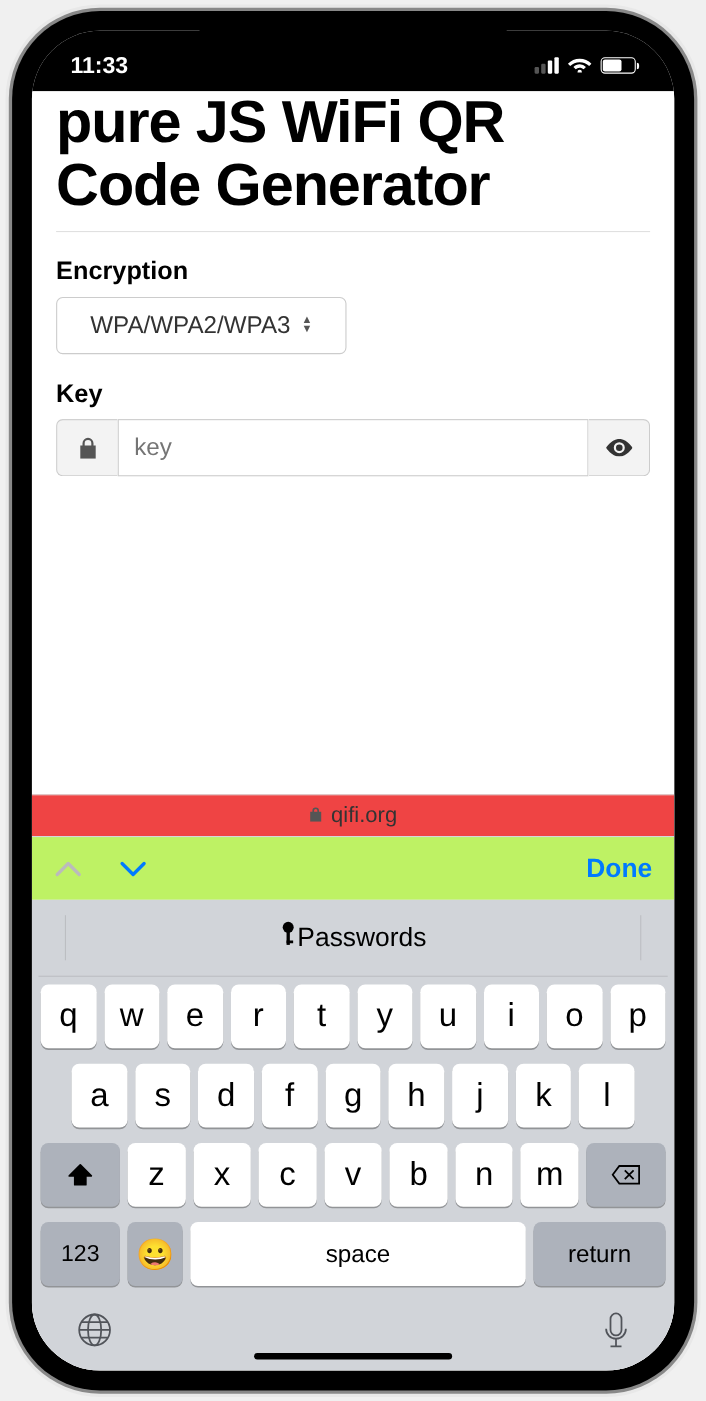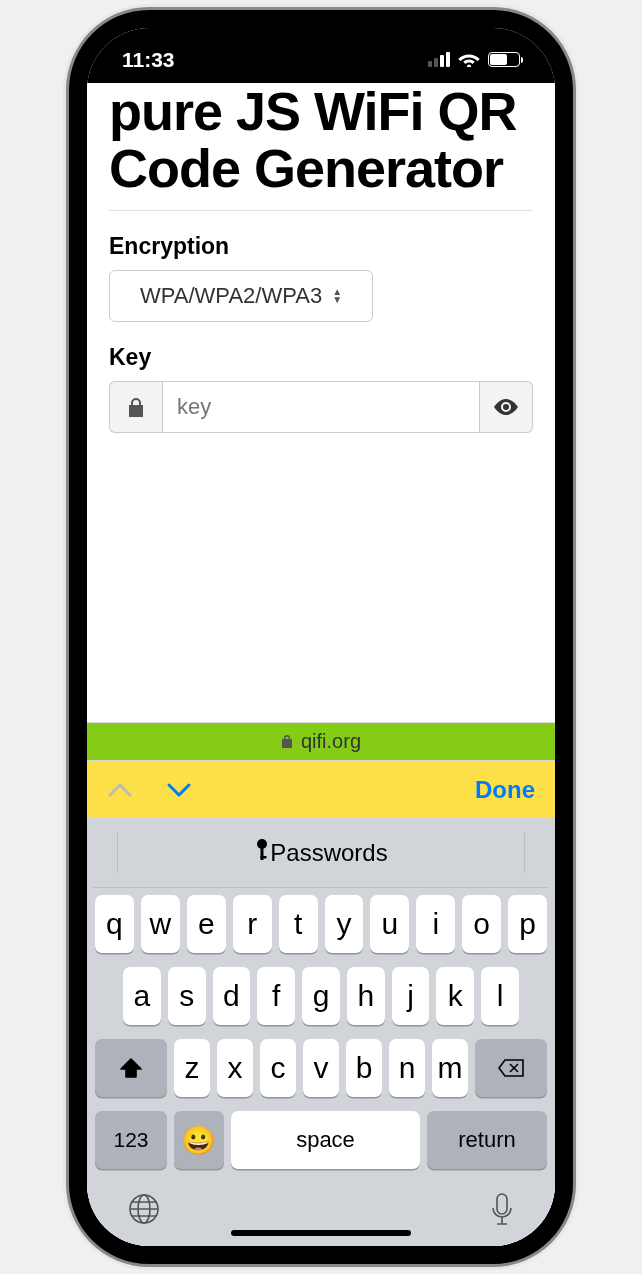--- a/index.html
+++ b/index.html
@@ -5,21 +5,21 @@
   * { box-sizing: border-box; margin: 0; padding: 0; }
   body {
     background: #f0f0f0;
     font-family: -apple-system, Helvetica, Arial, sans-serif;
     display: flex;
     justify-content: center;
     align-items: center;
     min-height: 1274px;
   }
   .phone {
-    width: 504px;
+    width: 620px;
     height: 1254px;
     background: #000;
     border-radius: 80px;
     padding: 18px;
     position: relative;
     box-shadow: 0 0 0 3px #888, 0 0 0 6px #e8e8e8;
   }
   .screen {
     width: 100%;
     height: 100%;
@@ -131,32 +131,32 @@
   }
   .select-arrows {
     display: flex;
     flex-direction: column;
     font-size: 10px;
     line-height: 8px;
     color: #555;
   }
   .url-bar {
     height: 38px;
-    background: #84cc16;
+    background: #ef4444;
     border-top: 1px solid #ddd;
     display: flex;
     align-items: center;
     justify-content: center;
     gap: 8px;
     font-size: 20px;
     color: #333;
   }
   .kb-accessory {
     height: 58px;
-    background: #fde047;
+    background: #bef264;
     border-top: 1px solid #d6d7da;
     display: flex;
     align-items: center;
     padding: 0 20px;
     gap: 33px;
   }
   .kb-accessory .arrow-up { color: #bbb; font-size: 28px; }
   .kb-accessory .arrow-down { color: #007aff; font-size: 28px; }
   .kb-accessory .done {
     margin-left: auto;

